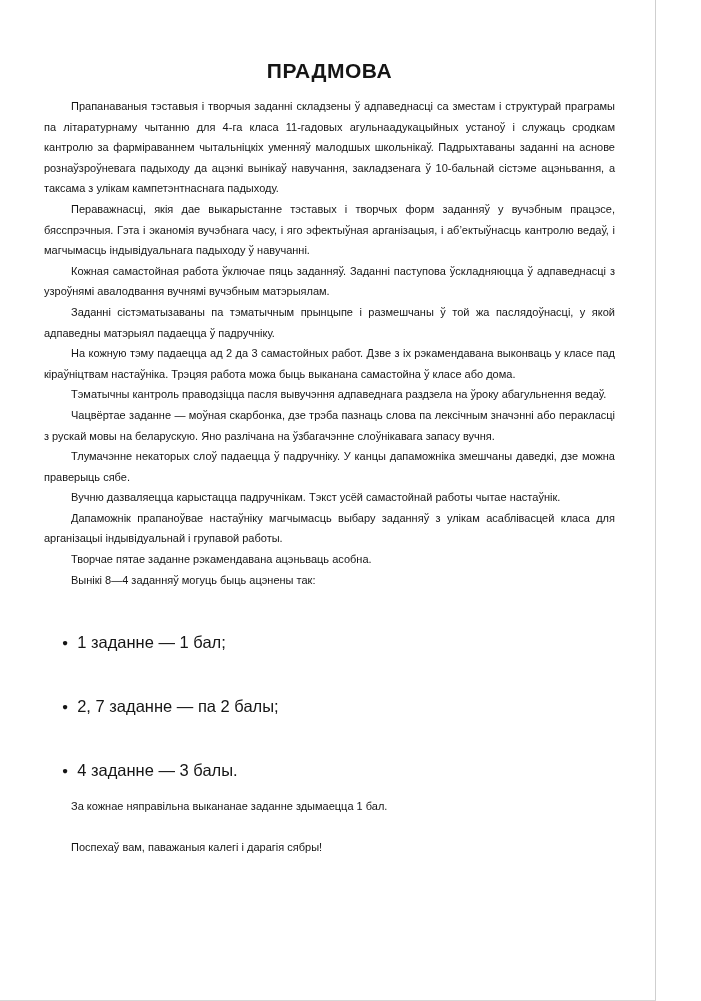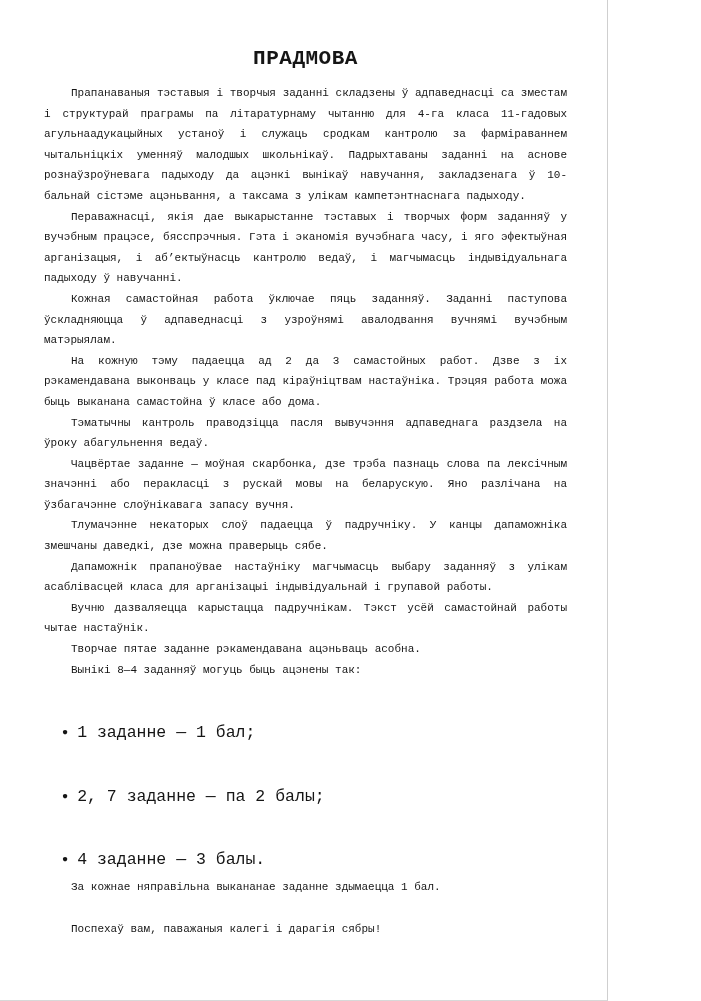--- a/index.html
+++ b/index.html
@@ -1,26 +1,26 @@
 <!DOCTYPE html>
 <html><head>
 <meta charset="utf-8">
 <style>
   html, body {
     margin: 0;
     padding: 0;
     background: #ffffff;
   }
   .page {
-    width: 608px;
+    width: 656px;
     height: 1001px;
     box-sizing: border-box;
     background: #ffffff;
-    padding: 35px 40px 0 44px;
-    font-family: Liberation Mono, monospace;
+    padding: 47px 40px 0 44px;
+    font-family: Liberation Sans, sans-serif;
     color: #151515;
     border-right: 1px solid #cfcfcf;
     border-bottom: 1px solid #d8d8d8;
     overflow: hidden;
   }
   .title {
     text-align: center;
     font-size: 21px;
     font-weight: bold;
     letter-spacing: 0.5px;
@@ -43,41 +43,42 @@
     line-height: 20.6px;
     text-align: left;
     margin-top: 42px;
   }
   .bullet {
     font-size: 0.62em;
     vertical-align: 0.18em;
     margin-right: 9px;
   }
   .pre-final {
-    margin-top: 7px;
+    margin-top: 14px;
   }
   .closing {
     margin-top: 21px;
   }
 </style>
 </head>
 <body>
 
 <div class="page">
   <h1 class="title">ПРАДМОВА</h1>
 
   <p class="para">Прапанаваныя тэставыя і творчыя заданні складзены ў адпаведнасці са зместам і структурай праграмы па літаратурнаму чытанню для 4-га класа 11-гадовых агульнаадукацыйных устаноў і служаць сродкам кантролю за фарміраваннем чытальніцкіх уменняў малодшых школьнікаў. Падрыхтаваны заданні на аснове рознаўзроўневага падыходу да ацэнкі вынікаў навучання, закладзенага ў 10-бальнай сістэме ацэньвання, а таксама з улікам кампетэнтнаснага падыходу.</p>
   <p class="para">Пераважнасці, якія дае выкарыстанне тэставых і творчых форм заданняў у вучэбным працэсе, бясспрэчныя. Гэта і эканомія вучэбнага часу, і яго эфектыўная арганізацыя, і аб’ектыўнасць кантролю ведаў, і магчымасць індывідуальнага падыходу ў навучанні.</p>
   <p class="para">Кожная самастойная работа ўключае пяць заданняў. Заданні паступова ўскладняюцца ў адпаведнасці з узроўнямі авалодвання вучнямі вучэбным матэрыялам.</p>
+  <p class="para">Заданні сістэматызаваны па тэматычным прынцыпе і размешчаны ў той жа паслядоўнасці, у якой адпаведны матэрыял падаецца ў падручніку.</p>
   <p class="para">На кожную тэму падаецца ад 2 да 3 самастойных работ. Дзве з іх рэкамендавана выконваць у класе пад кіраўніцтвам настаўніка. Трэцяя работа можа быць выканана самастойна ў класе або дома.</p>
   <p class="para">Тэматычны кантроль праводзіцца пасля вывучэння адпаведнага раздзела на ўроку абагульнення ведаў.</p>
   <p class="para">Чацвёртае заданне — моўная скарбонка, дзе трэба пазнаць слова па лексічным значэнні або перакласці з рускай мовы на беларускую. Яно разлічана на ўзбагачэнне слоўнікавага запасу вучня.</p>
   <p class="para">Тлумачэнне некаторых слоў падаецца ў падручніку. У канцы дапаможніка змешчаны даведкі, дзе можна праверыць сябе.</p>
+  <p class="para">Вучню дазваляецца карыстацца падручнікам. Тэкст усёй самастойнай работы чытае настаўнік.</p>
   <p class="para">Дапаможнік прапаноўвае настаўніку магчымасць выбару заданняў з улікам асаблівасцей класа для арганізацыі індывідуальнай і групавой работы.</p>
-  <p class="para">Вучню дазваляецца карыстацца падручнікам. Тэкст усёй самастойнай работы чытае настаўнік.</p>
   <p class="para">Творчае пятае заданне рэкамендавана ацэньваць асобна.</p>
   <p class="para">Вынікі 8—4 заданняў могуць быць ацэнены так:</p>
 
   <ul class="bullets">
     <li><span class="bullet">●</span><span>1 заданне — 1 бал;</span></li>
     <li><span class="bullet">●</span><span>2, 7 заданне — па 2 балы;</span></li>
     <li><span class="bullet">●</span><span>4 заданне — 3 балы.</span></li>
   </ul>
 
   <p class="para pre-final">За кожнае няправільна выкананае заданне здымаецца 1 бал.</p>

